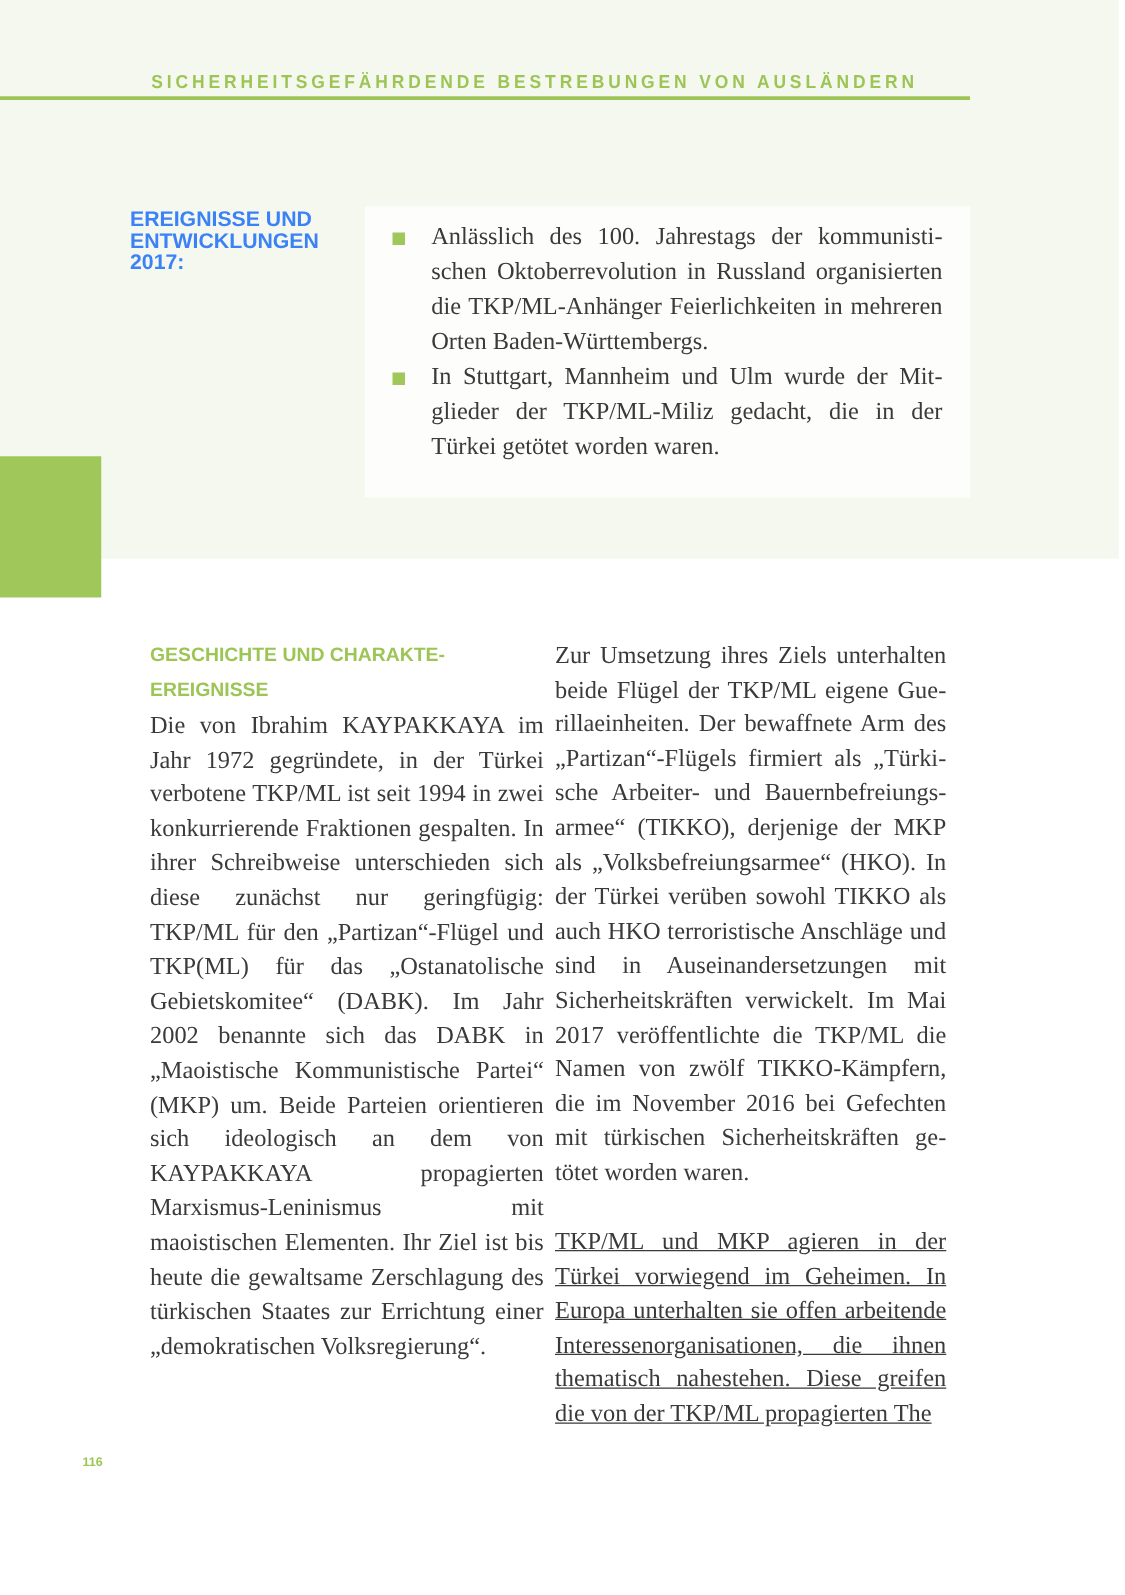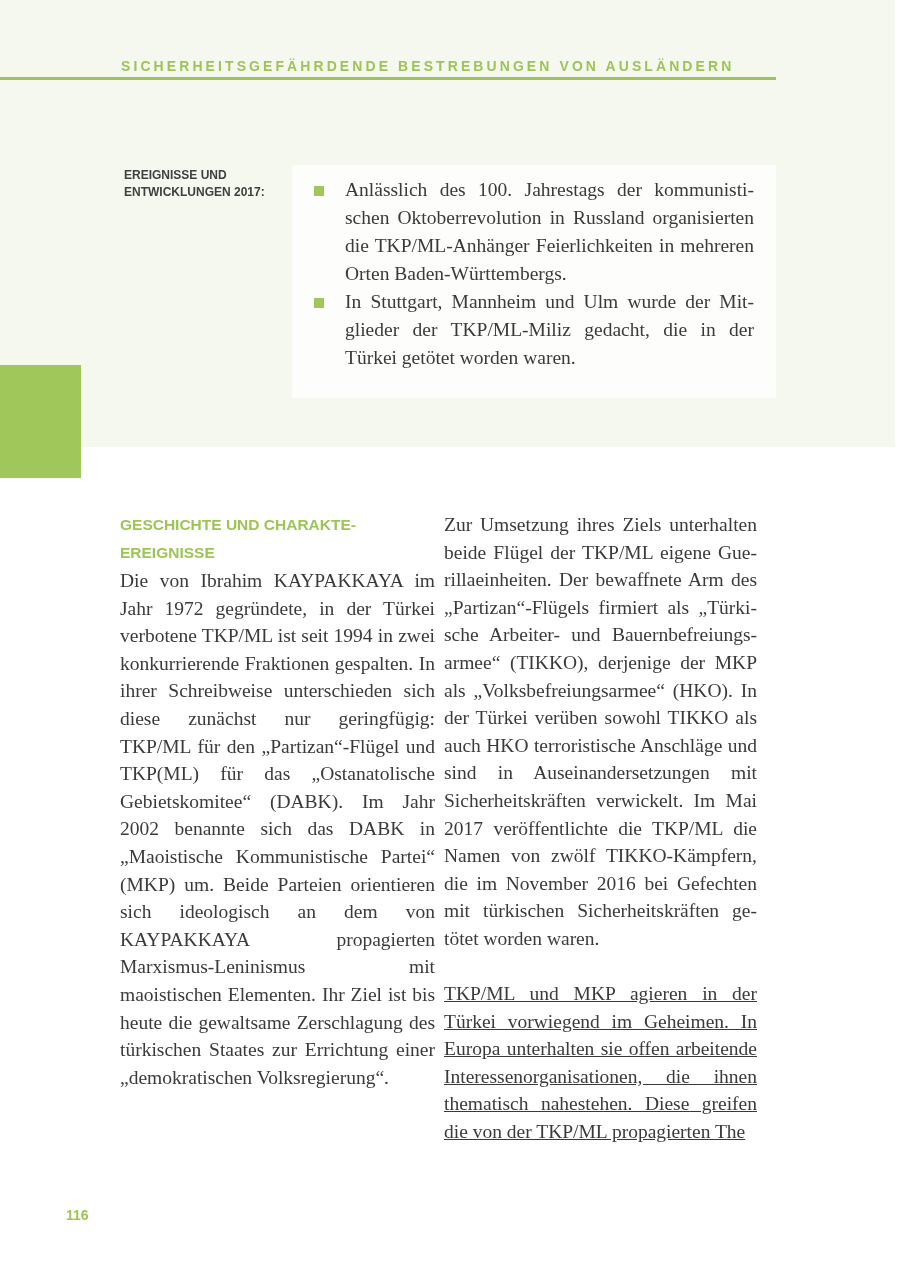--- a/index.html
+++ b/index.html
@@ -22,46 +22,46 @@
       font-family: "Liberation Sans", sans-serif;
       font-weight: bold; font-size: 15px; letter-spacing: 3.35px;
       color: #9cc556; white-space: nowrap;
       transform: scaleX(0.93); transform-origin: left top;
     }
     .header-rule {
       position: absolute; left: 0; top: 77px; width: 776px; height: 3px;
       background: #9cc556;
     }
     .events-label {
-      position: absolute; left: 124px; top: 167px; width: 170px;
+      position: absolute; left: 104px; top: 167px; width: 170px;
       font-family: "Liberation Sans", sans-serif; font-weight: bold;
-      font-size: 12px; line-height: 17px; color: #404040;
+      font-size: 17px; line-height: 17px; color: #3b82f6;
     }
     .events-box {
       position: absolute; left: 292px; top: 165px; width: 484px; height: 233px;
       background: #fdfdfb;
     }
     .bullet-list { list-style: none; margin: 0; padding: 0; position: absolute; left: 0; top: 11px; width: 100%; }
     .bullet-item { position: relative; padding-left: 53px; padding-right: 22px; font-size: 19.5px; line-height: 28px; text-align: justify; }
     .bullet-square {
       position: absolute; left: 22px; top: 10px; width: 10px; height: 10px; background: #a0c75a;
     }
     .column { position: absolute; font-size: 19.5px; line-height: 27.6px; text-align: justify; hyphens: manual; }
     .col-left { left: 120px; top: 511px; width: 315px; }
     .col-right { left: 444px; top: 511px; width: 313px; }
     .section-heading {
       font-family: "Liberation Sans", sans-serif; font-weight: bold;
       font-size: 15.5px; line-height: 28px; color: #9cc556; text-align: left;
     }
     .para { margin: 0; }
     .para + .para { margin-top: 27.6px; text-decoration: underline; }
     .page-number {
-      position: absolute; left: 66px; top: 1207px;
+      position: absolute; left: 66px; top: 1165px;
       font-family: "Liberation Sans", sans-serif; font-weight: bold;
-      font-size: 14px; color: #9cc556;
+      font-size: 10px; color: #9cc556;
     }
   </style>
 </head>
 <body>
 
 <div class="tint-bg"></div>
 <div class="side-block"></div>
 
 <div class="running-header">SICHERHEITSGEFÄHRDENDE BESTREBUNGEN VON AUSLÄNDERN</div>
 <div class="header-rule"></div>

